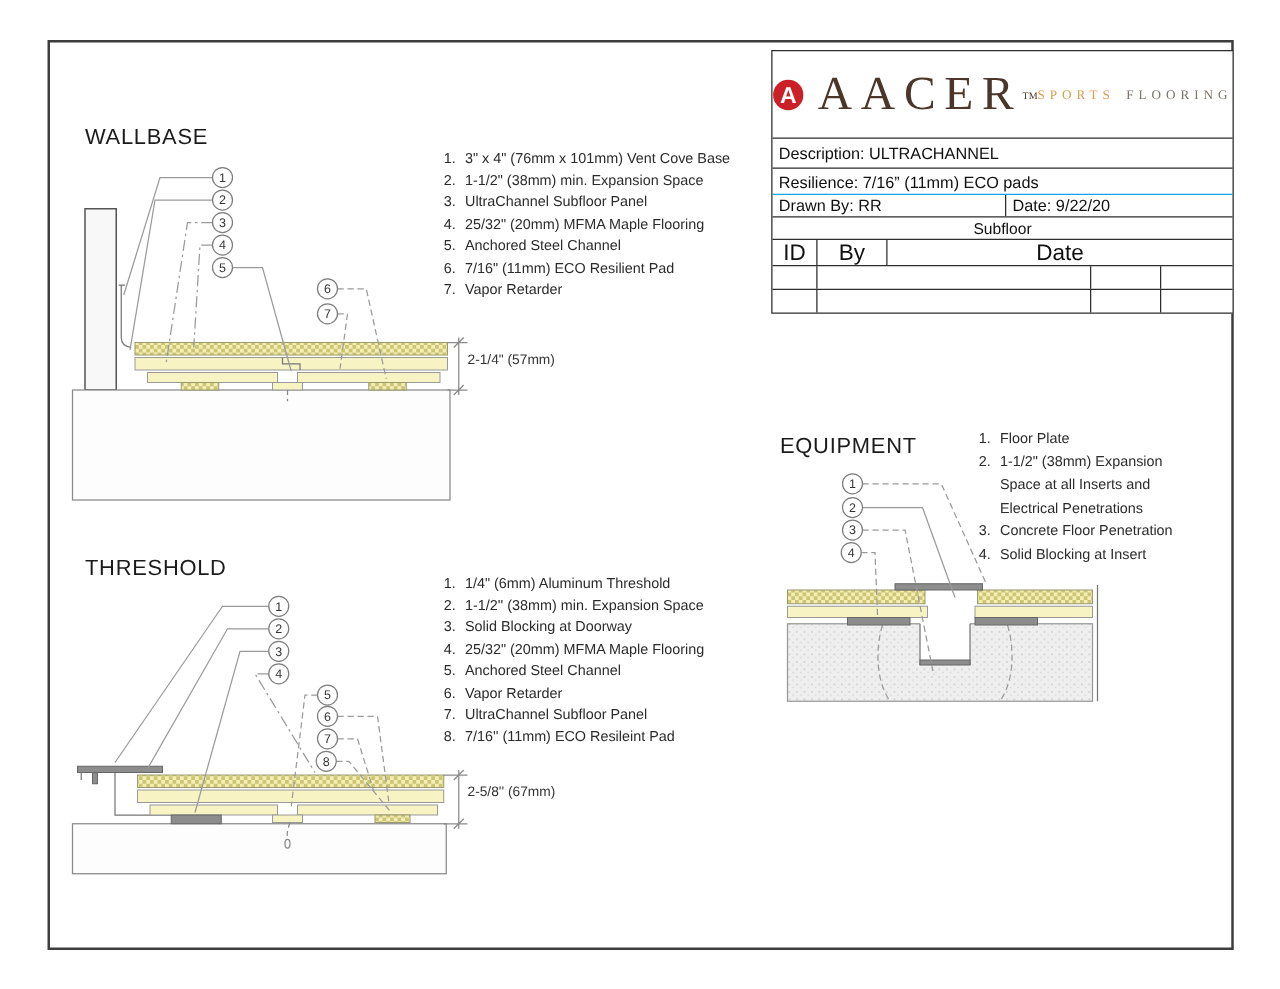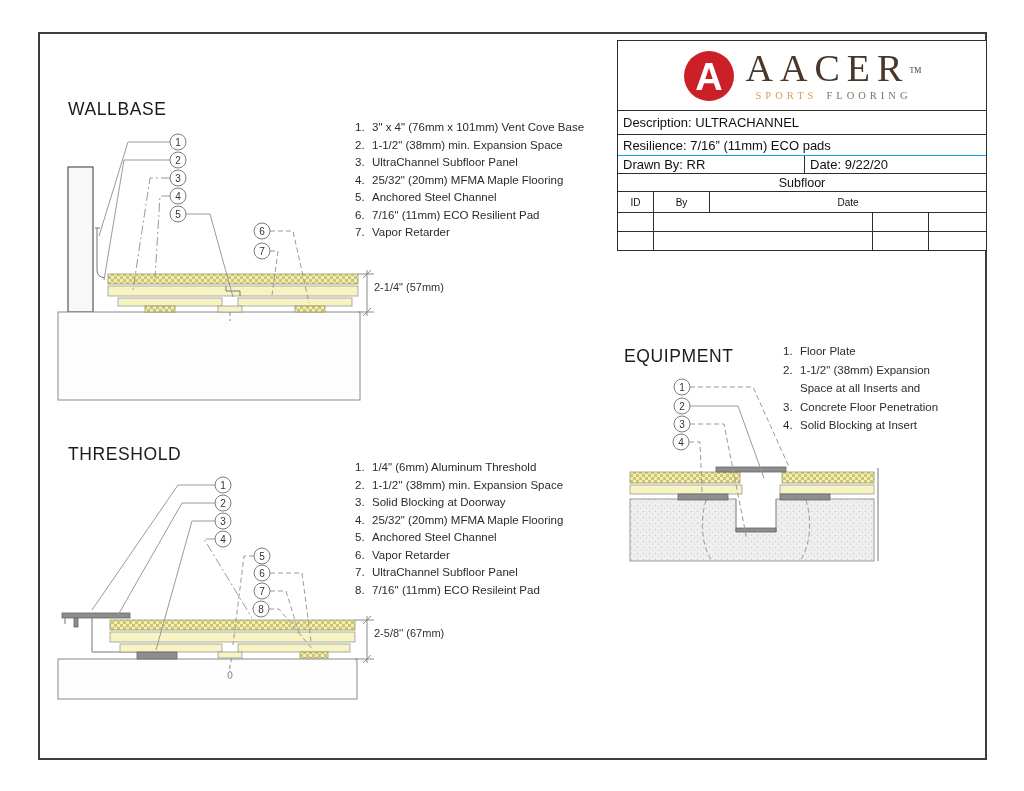--- a/index.html
+++ b/index.html
@@ -17,38 +17,38 @@
   .legend .li { display:flex; height:17.5px; align-items:flex-start; line-height:13px; }
   .legend.eq .li { height:18.6px; }
   .legend .num { width:17px; flex:none; }
 
   
 
   
   .titleblock { position:absolute; left:617px; top:40px; width:368px; background:#fff;
                 border:1.5px solid #2d2d2d; font-size:13px; color:#101010; }
   .tb-logo { height:69px; display:flex; align-items:center; justify-content:center; gap:11px; }
-  .brand-col { display:flex; flex-direction:column; align-items:center; }
+  .brand-col { display:flex; flex-direction:row; align-items:center; }
   .brand-name { font-family:"Liberation Serif", serif; font-size:38px; line-height:36px;
                 letter-spacing:7px; color:#4a3729; }
   .brand-name .tm { font-size:8px; letter-spacing:0; vertical-align:8px; }
   .brand-tagline { font-size:10.5px; letter-spacing:4px; margin-top:1px;font-family:Liberation Serif, serif; }
   .tag-sports { color:#dd9b4e; margin-right:9px; }
   .tag-flooring { color:#7b7468; }
   .tb-row { border-top:1px solid #2d2d2d; padding:0 5px; display:flex; align-items:center; }
   .tb-desc { height:23px; } .tb-res { height:20px; }
   .tb-split { border-top:1px solid #0ea5e9; display:flex; height:17px;justify-content:center; }
   .tb-split .cell { display:flex; align-items:center; padding-left:5px; }
   .tb-split .cell.left { width:181px; flex:none; }
   .tb-split .cell.right { flex:1; border-left:1px solid #2d2d2d; }
   .tb-rev { height:17px; justify-content:center; font-size:12.5px; }
   .tb-cols { border-top:1px solid #2d2d2d; display:flex; }
   .tb-cols .cell { display:flex; align-items:center; justify-content:center; border-left:1px solid #2d2d2d; }
   .tb-cols .cell:first-child { border-left:none; }
-  .tb-cols.hdr { height:20px; font-size:10px; }
+  .tb-cols.hdr { height:20px; font-size:18px; }
   .tb-cols.empty { height:18px; }
   .c-id { width:35px; flex:none; } .c-desc { width:218px; flex:none; }
   .c-by { width:55px; flex:none; } .c-date { flex:1; }
 </style>
 </head>
 <body>
 
 <div class="sheet">
   <div class="sheet-border"></div>
 
@@ -328,20 +328,24 @@
       </div>
     <div class="li">
         <span class="num">2.</span>
         <span>1-1/2" (38mm) Expansion</span>
       </div>
     <div class="li">
         <span class="num"></span>
         <span>Space at all Inserts and</span>
       </div>
     <div class="li">
+        <span class="num"></span>
+        <span>Electrical Penetrations</span>
+      </div>
+    <div class="li">
         <span class="num">3.</span>
         <span>Concrete Floor Penetration</span>
       </div>
     <div class="li">
         <span class="num">4.</span>
         <span>Solid Blocking at Insert</span>
       </div>
   </div>
 
   <div class="titleblock">

